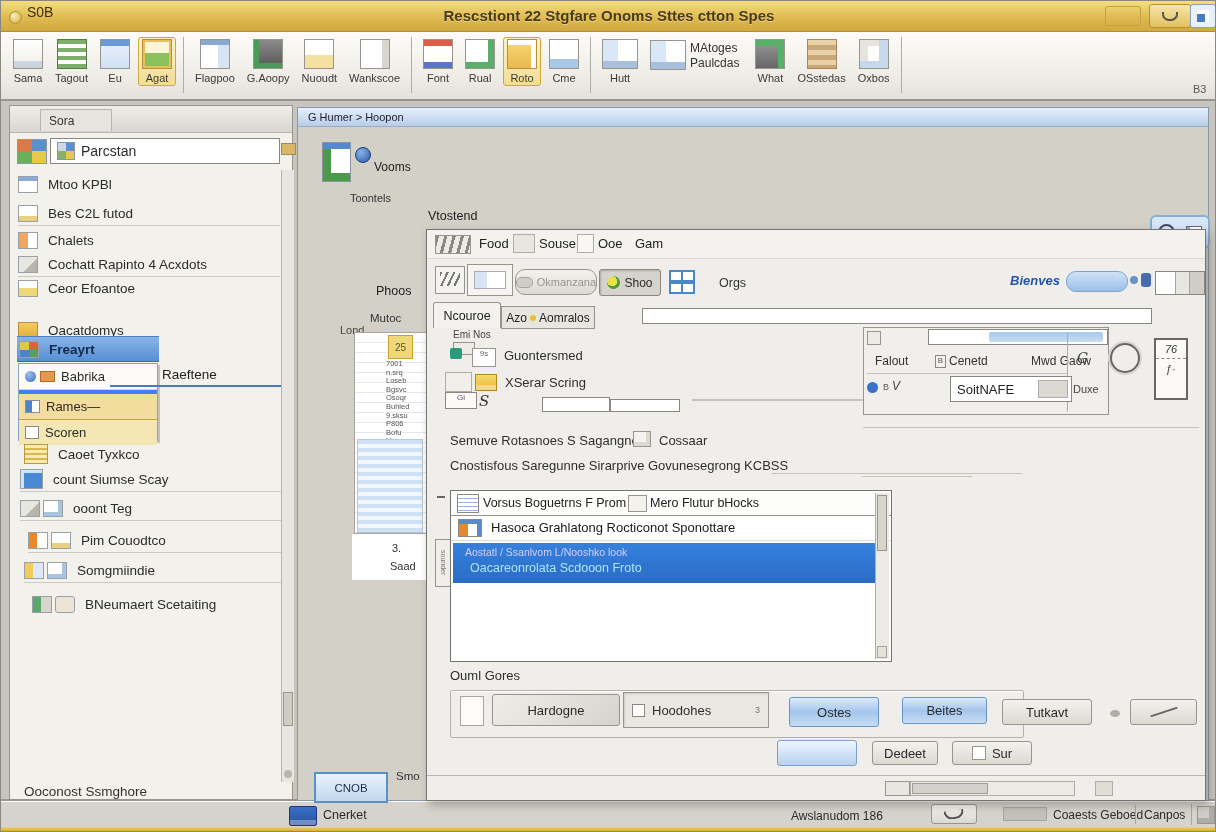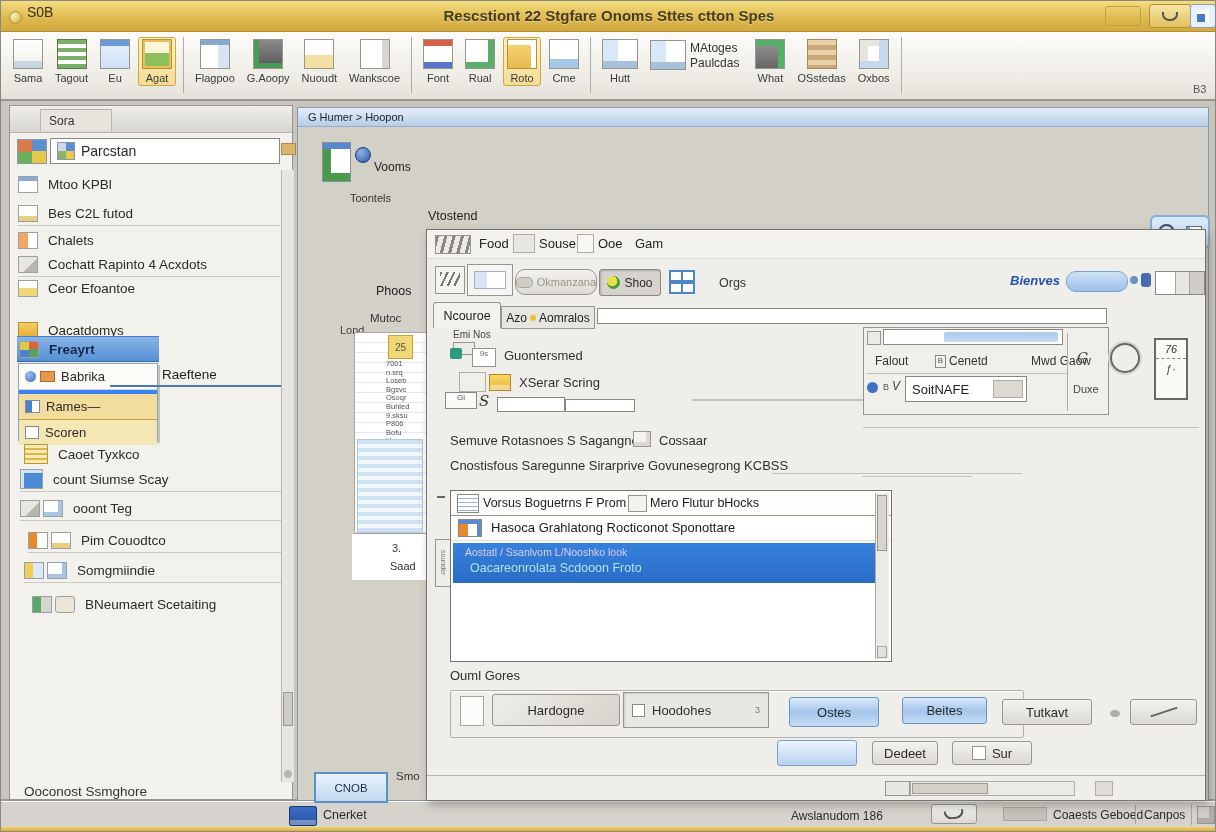--- a/index.html
+++ b/index.html
@@ -88,21 +88,21 @@
   
   .dialog{left:425px;top:228px;width:780px;height:572px;background:#f0eeea;border:1px solid #76746e;box-shadow:3px 4px 9px rgba(60,55,45,.35);box-sizing:border-box;z-index:5;}
   .d-menubar{left:0;top:0;width:778px;height:28px;background:#f3f2ee;border-bottom:1px solid #dbd9d2;}
   .d-menu{font-size:13px;color:#222;}
   .d-logo{left:8px;top:5px;width:34px;height:17px;border:1px solid #98958e;background:repeating-linear-gradient(105deg,#8a8880 0 3px,#eceae4 3px 8px);}
   .mbox{border:1px solid #b0ada6;background:#e8e6e0;}
   .btn{border:1px solid #98958e;background:linear-gradient(#f3f2ee,#dcd9d2);border-radius:3px;font-size:13px;color:#2b2b2b;display:flex;align-items:center;justify-content:center;box-sizing:border-box;}
   .btn.blue{border-color:#6a94c4;background:linear-gradient(#dceafb,#a4c6ec 50%,#c6dcf4);}
   .btn.hl{border-color:#7aa0cc;background:linear-gradient(#eef5fd,#b8d2f0);}
   .btn.press{background:#d6d3cc;border-color:#8a8880;box-shadow:inset 1px 1px 2px rgba(0,0,0,.2);}
-  .inp{background:#fff;border:1px solid #8a8880;box-sizing:border-box;}
+  .inp{background:#fff;border:1px solid #8a8880;box-sizing:border-box;margin-left:45px;}
   .tab{border:1px solid #98958e;background:#f3f2ee;border-bottom:none;border-radius:3px 3px 0 0;font-size:12.5px;color:#222;display:flex;align-items:center;justify-content:center;}
   .tab.back{background:#e7e5df;border-bottom:1px solid #98958e;border-radius:0;}
   .panel{border:1px solid #98958e;background:#f1efeb;box-sizing:border-box;}
   .ptxt{font-size:12px;color:#333;}
   .listbox{left:23px;top:260px;width:442px;height:172px;background:#fff;border:1px solid #76746e;box-sizing:border-box;padding-left:44px;}
   .lb-hdr{left:0;top:0;width:440px;height:24px;border-bottom:1px solid #98958e;background:#fdfdfb;}
   .lb-txt{font-size:12.5px;color:#222;white-space:nowrap;}
   .selrow{left:2px;top:52px;width:424px;height:40px;background:linear-gradient(#3681dd,#2a6cc6);}
   .vscroll{right:2px;top:2px;width:13px;height:166px;background:#eceae5;border-left:1px solid #b0ada6;}
   .lbl13{font-size:13px;color:#2f2f2f;white-space:nowrap;}
@@ -400,21 +400,21 @@
     </div>
     <div class="ab inp" style="left:170px;top:78px;width:510px;height:16px;"></div>
 
     <span class="ab nw" style="left:26px;top:99px;font-size:10px;color:#444;">Emi Nos</span>
     <div class="ab" style="left:26px;top:112px;width:20px;height:11px;border:1px solid #98958e;background:#eceae4;"></div>
     <div class="ab" style="left:23px;top:118px;width:300px;height:24px;display:flex;">
       <span style="width:12px;height:11px;background:#2a9a7a;border-radius:2px;margin-right:10px;"></span>
       <span style="width:22px;height:17px;border:1px solid #98958e;background:#fff;font-size:8px;color:#667;text-align:center;margin-right:8px;">9s</span>
       <span class="lbl13">Guontersmed</span>
     </div>
-    <div class="ab" style="left:18px;top:140px;width:300px;height:24px;display:flex;align-items:center;margin-left:14px;">
+    <div class="ab" style="left:18px;top:140px;width:300px;height:24px;display:flex;align-items:center;">
       <span style="width:25px;height:18px;border:1px solid #b0ada6;background:#f0efe9;margin-right:3px;"></span>
       <span style="width:20px;height:15px;background:linear-gradient(#f6d868,#e8b838);border:1px solid #b88820;box-shadow:inset 0 -5px 0 #fff6;margin-right:8px;"></span>
       <span class="lbl13">XSerar Scring</span>
     </div>
     <div class="ab" style="left:18px;top:162px;width:30px;height:15px;border:1px solid #8a8880;background:#fbfaf6;font-size:8px;color:#556;text-align:center;">Gi</div>
     <span class="ab nw" style="left:52px;top:162px;font-size:15px;font-style:italic;font-family:'DejaVu Serif',serif;color:#333;">S</span>
     <div class="ab inp" style="left:70px;top:167px;width:68px;height:15px;"></div>
     <div class="ab inp" style="left:138px;top:169px;width:70px;height:13px;"></div>
     <div class="ab hr" style="left:265px;top:169px;width:172px;height:2px;"></div>
 

